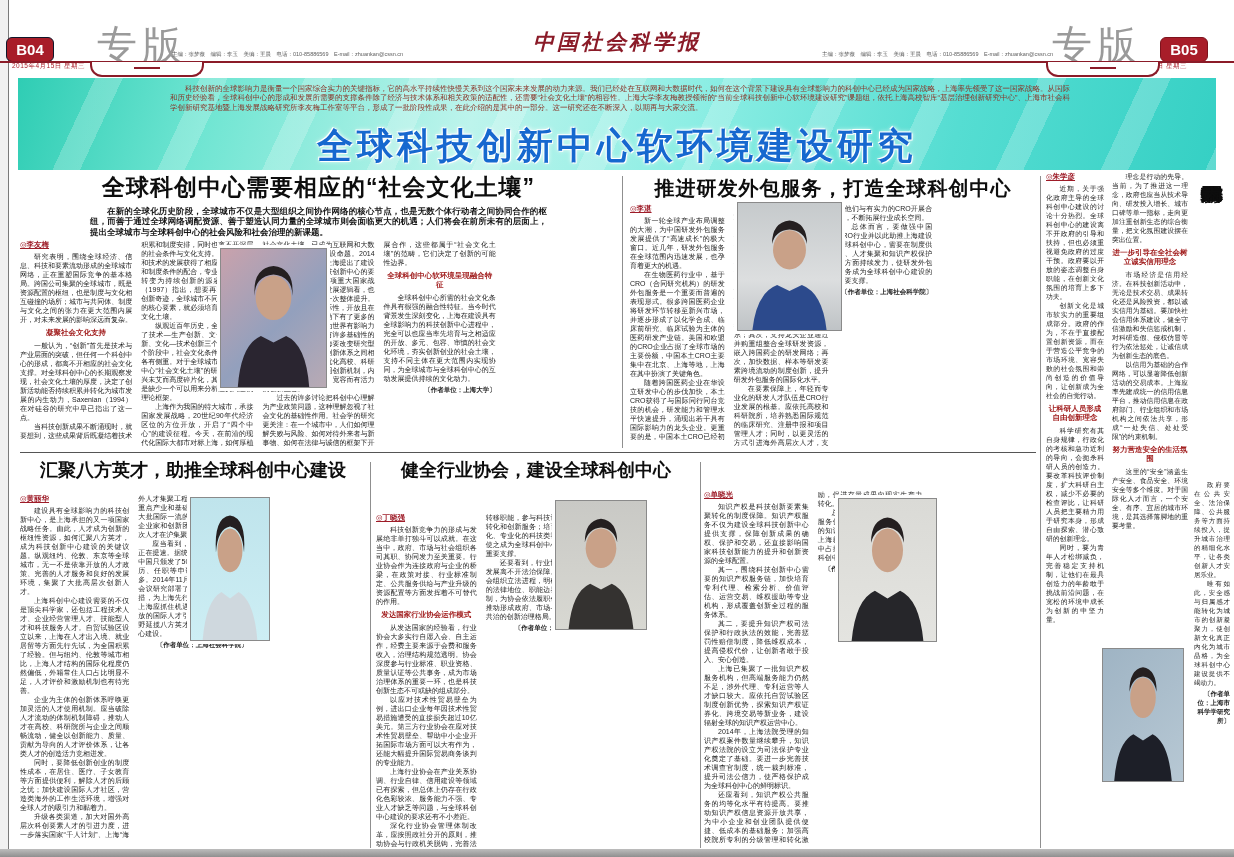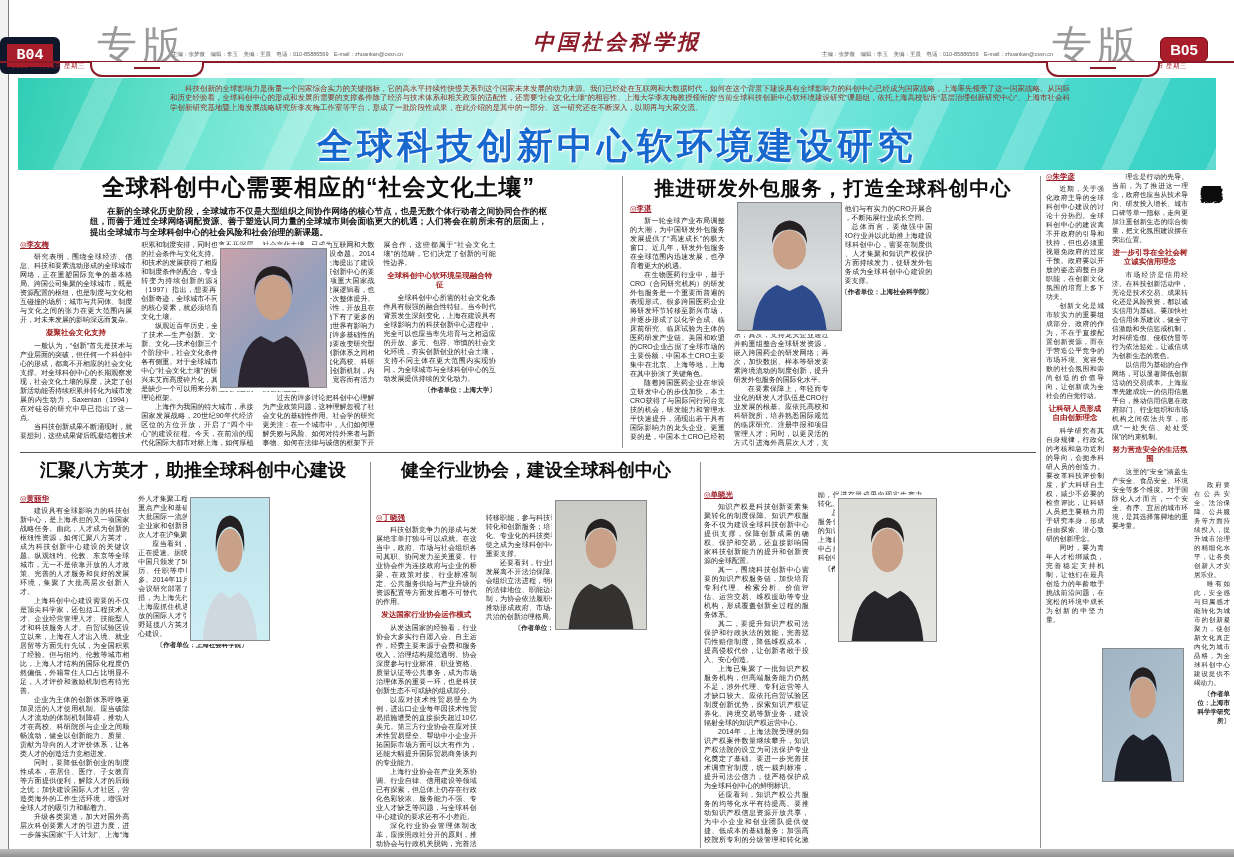--- a/index.html
+++ b/index.html
@@ -4,21 +4,21 @@
 <style>
   html,body{margin:0;padding:0;}
   body{width:1234px;height:857px;background:#f1f1f1;font-family:"Liberation Sans","DejaVu Sans",sans-serif;overflow:hidden;position:relative;}
   .edge-left{position:absolute;left:8px;top:0;width:1px;height:857px;background:#7a7a7a;}
   .edge-bottom{position:absolute;left:0;top:849px;width:1234px;height:8px;background:linear-gradient(#bdbdbd,#8f8f8f);}
   .sheet{position:absolute;left:9px;top:0;width:1225px;height:849px;background:#ffffff;}
 
   
   .pgno{position:absolute;width:46px;height:23px;background:#a81d29;color:#fff;font-weight:bold;
         font-size:15px;line-height:23px;text-align:center;border-radius:6px 6px 6px 6px;top:37px;}
-  .pgno.left{left:0;border:7px solid #0f172a;font-family:Liberation Mono, monospace;}
+  .pgno.left{left:6px;border:1px solid #0f172a;}
   .pgno.right{left:1160px;border:1px solid #7d131d;}
   .dateline{position:absolute;top:62px;font-size:6.5px;color:#a81d29;letter-spacing:.5px;white-space:nowrap;}
   .dateline.dl{left:12px;} .dateline.dr{left:1114px;}
   .zhuanban{position:absolute;top:18px;font-family:"DejaVu Serif","Liberation Serif",serif;
             font-size:40px;color:#9a9a9a;letter-spacing:5px;white-space:nowrap;text-align:center;}
   .zhuanban.zl{left:97px;} .zhuanban.zr{left:1052px;}
   .mast-info{position:absolute;top:51px;font-size:5.5px;color:#5d5d5d;white-space:nowrap;}
   .mast-info.mil{left:172px;} .mast-info.mir{left:822px;}
   .masthead{position:absolute;left:0;width:1234px;top:28px;text-align:center;
             font-family:"DejaVu Serif","Liberation Serif",serif;font-weight:bold;font-style:italic;

